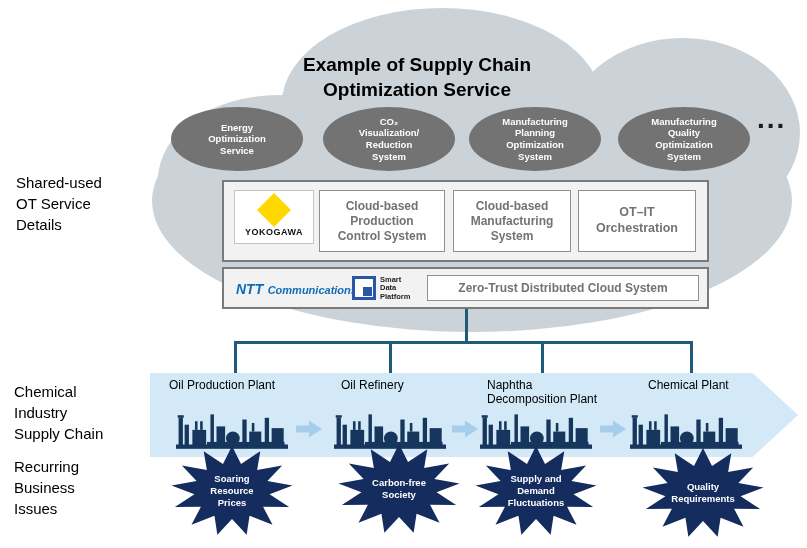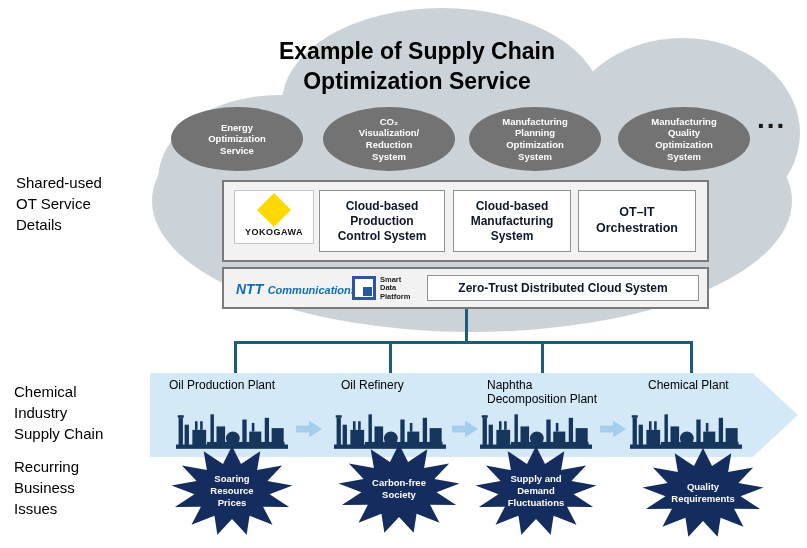--- a/index.html
+++ b/index.html
@@ -2,22 +2,22 @@
 <html><head>
 <meta charset="utf-8">
 <style>
   * { margin:0; padding:0; box-sizing:border-box; }
   body { background:#ffffff; font-family:"Liberation Sans", sans-serif; }
   #stage { position:relative; width:807px; height:548px; background:#ffffff; overflow:hidden; }
   .pre { white-space:pre-line; }
 
   .cloud { position:absolute; background:#ccd3d8; border-radius:50%; }
 
-  .title { position:absolute; left:257px; top:37px; width:320px; text-align:center;
-           font-size:23px; font-weight:bold; color:#000; line-height:1.3; }
+  .title { position:absolute; left:257px; top:53px; width:320px; text-align:center;
+           font-size:19px; font-weight:bold; color:#000; line-height:1.3; }
 
   .svc { position:absolute; width:132px; height:64px; background:#737373; border-radius:50%;
          color:#fff; font-weight:bold; font-size:9.5px; line-height:1.22;
          display:flex; align-items:center; justify-content:center; text-align:center; }
   #svc1 { left:171px; top:107px; }
   #svc2 { left:323px; top:107px; }
   #svc3 { left:469px; top:107px; }
   #svc4 { left:618px; top:107px; }
   .dots { position:absolute; left:757px; top:103px; font-size:28px; font-weight:bold;
           color:#1a1a1a; letter-spacing:2px; }
@@ -26,21 +26,21 @@
   #side-ot { left:16px; top:172px; }
   #side-chain { left:14px; top:381px; }
   #side-issues { left:14px; top:456px; }
 
   .bigbox { position:absolute; left:222px; width:487px; background:#f2f2f2; border:2px solid #7a7a7a; }
   #otbox { top:180px; height:82px; }
   #platbox { top:267px; height:42px; }
 
   .whitebox { position:absolute; background:#fff; border:1px solid #8f8f8f;
               display:flex; align-items:center; justify-content:center; text-align:center;
-              font-weight:bold; font-size:12px; color:#0f172a; line-height:1.25; }
+              font-weight:bold; font-size:12px; color:#737373; line-height:1.25; }
   #wb1 { left:95px;  top:8px; width:126px; height:62px; }
   #wb2 { left:229px; top:8px; width:118px; height:62px; }
   #wb3 { left:354px; top:8px; width:118px; height:62px; font-size:12.5px; }
   #wb-zero { left:203px; top:6px; width:272px; height:26px; }
 
   .yoko { position:absolute; left:10px; top:8px; width:80px; height:54px; background:#fff;
           border:1px solid #c4c4c4; display:flex; flex-direction:column;
           align-items:center; justify-content:center; gap:5px; }
   .diamond { width:24px; height:24px; background:#ffd800; transform:rotate(45deg); }
   .yoko-text { font-size:9px; font-weight:bold; color:#111; letter-spacing:0.5px; }

